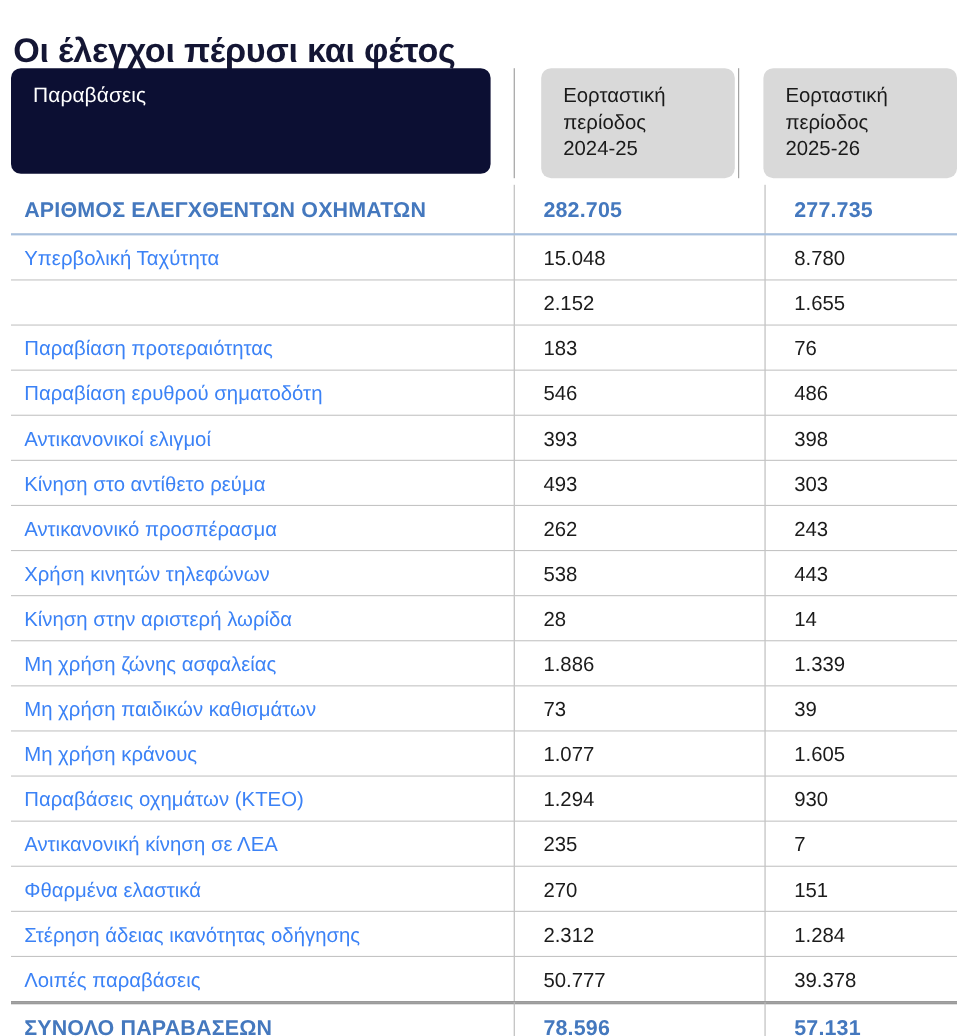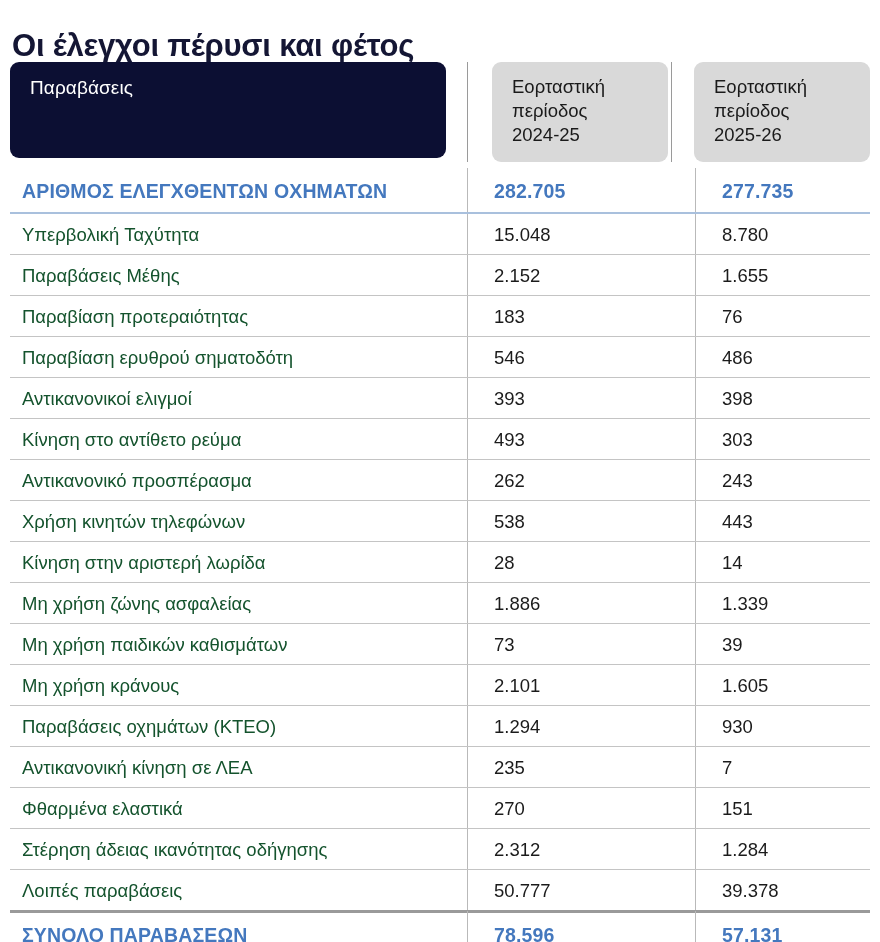--- a/index.html
+++ b/index.html
@@ -111,21 +111,21 @@
     align-items: center;
   }
   .row .cell-name {
     position: absolute;
     left: 22px;
     top: 0;
     height: 41px;
     line-height: 41px;
     width: 440px;
     font-size: 18.5px;
-    color: #14532d;
+    color: #3b82f6;
     white-space: nowrap;
     overflow: hidden;
   }
   .row .cell-v1 {
     position: absolute;
     left: 494px;
     top: 0;
     height: 47px;
     line-height: 41px;
     width: 180px;
@@ -244,21 +244,20 @@
         <div class="cell-v2">277.735</div>
       </div>
       <div class="row">
         <div class="cell-name">Υπερβολική Ταχύτητα</div>
         <div class="coldiv d1"></div>
         <div class="cell-v1">15.048</div>
         <div class="coldiv d2"></div>
         <div class="cell-v2">8.780</div>
       </div>
       <div class="row">
-        <div class="cell-name">Παραβάσεις Μέθης</div>
         <div class="coldiv d1"></div>
         <div class="cell-v1">2.152</div>
         <div class="coldiv d2"></div>
         <div class="cell-v2">1.655</div>
       </div>
       <div class="row">
         <div class="cell-name">Παραβίαση προτεραιότητας</div>
         <div class="coldiv d1"></div>
         <div class="cell-v1">183</div>
         <div class="coldiv d2"></div>
@@ -316,21 +315,21 @@
       <div class="row">
         <div class="cell-name">Μη χρήση παιδικών καθισμάτων</div>
         <div class="coldiv d1"></div>
         <div class="cell-v1">73</div>
         <div class="coldiv d2"></div>
         <div class="cell-v2">39</div>
       </div>
       <div class="row">
         <div class="cell-name">Μη χρήση κράνους</div>
         <div class="coldiv d1"></div>
-        <div class="cell-v1">2.101</div>
+        <div class="cell-v1">1.077</div>
         <div class="coldiv d2"></div>
         <div class="cell-v2">1.605</div>
       </div>
       <div class="row">
         <div class="cell-name">Παραβάσεις οχημάτων (ΚΤΕΟ)</div>
         <div class="coldiv d1"></div>
         <div class="cell-v1">1.294</div>
         <div class="coldiv d2"></div>
         <div class="cell-v2">930</div>
       </div>

